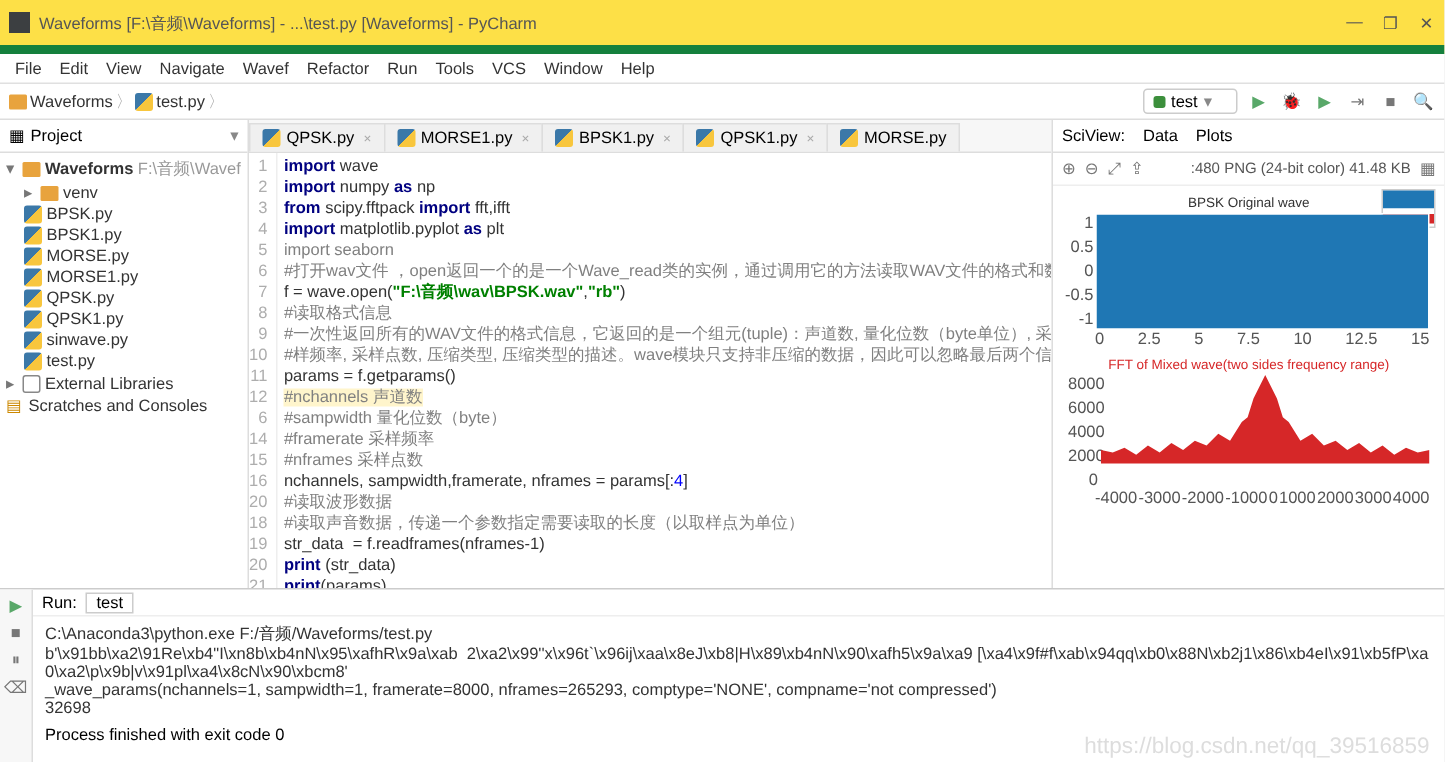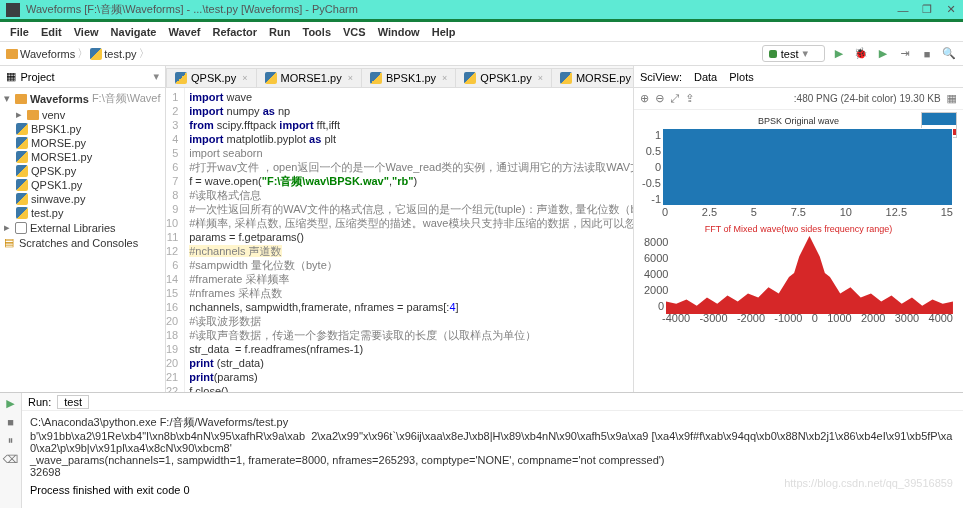--- a/index.html
+++ b/index.html
@@ -1,23 +1,23 @@
 <!DOCTYPE html>
 <html><head>
 <meta charset="utf-8">
 <style>
 * { margin: 0; padding: 0; box-sizing: border-box; font-family: "Segoe UI", Tahoma, sans-serif; font-size: 11px; }
 body { width: 963px; height: 508px; background: #f2f2f2; display: flex; flex-direction: column; overflow: hidden; }
-.titlebar { height: 22px; background: #5eead4; border-bottom: 3px solid #15803d; display: flex; align-items: center; padding: 0 6px; }
+.titlebar { height: 36px; background: #fde047; border-bottom: 6px solid #15803d; display: flex; align-items: center; padding: 0 6px; }
 .titlebar .icon { width: 14px; height: 14px; background: #3c3f41; margin-right: 6px; }
 .titlebar .title { color: #555; flex: 1; }
 .titlebar .winbtns { display: flex; gap: 12px; }
 .titlebar .winbtn { width: 12px; height: 12px; color: #555; display: flex; align-items: center; justify-content: center; }
 .menubar { height: 20px; background: #fff; border-bottom: 1px solid #e0e0e0; display: flex; align-items: center; padding: 0 4px; }
-.menubar span { padding: 2px 6px; color: #333; font-weight: bold; }
+.menubar span { padding: 2px 6px; color: #333; }
 .crumbbar { height: 24px; background: #fff; border-bottom: 1px solid #ddd; display: flex; align-items: center; justify-content: space-between; padding: 0 6px; }
 .crumbs { display: flex; align-items: center; gap: 2px; color: #333; }
 .crumbs .folder { color: #333; }
 .crumbs .sep { color: #aaa; }
 .toolbar-right { display: flex; align-items: center; gap: 6px; }
 .run-config { background: #fff; border: 1px solid #ccc; border-radius: 3px; padding: 1px 16px 1px 6px; display: flex; align-items: center; gap: 4px; }
 .run-config .dot { width: 8px; height: 8px; background: #3c8f3c; border-radius: 2px; }
 .tbtn { width: 16px; height: 16px; display: flex; align-items: center; justify-content: center; }
 .green { color: #59a869; }
 .gray { color: #777; }
@@ -39,21 +39,21 @@
 .editor { flex: 1; display: flex; background: #fff; overflow: hidden; font-family: "Consolas", monospace; font-size: 11px; }
 .gutter { width: 34px; background: #fff; color: #adadad; text-align: right; padding: 2px 6px 2px 0; border-right: 1px solid #eee; }
 .gutter div { height: 14px; line-height: 14px; }
 .code { padding: 2px 4px; color: #333; white-space: pre; }
 .code .ln { height: 14px; line-height: 14px; }
 .kw { color: #000080; font-weight: bold; }
 .cm { color: #808080; }
 .str { color: #008000; font-weight: bold; }
 .num { color: #0000ff; }
 .hl { background: #fff5cc; }
-.sciview { width: 330px; background: #fff; border-left: 1px solid #ddd; display: flex; flex-direction: column; }
+.sciview { width: 262px; background: #fff; border-left: 1px solid #ddd; display: flex; flex-direction: column; }
 .sci-tabs { height: 22px; border-bottom: 1px solid #ddd; display: flex; align-items: center; padding: 0 6px; gap: 12px; }
 .sci-tools { height: 22px; border-bottom: 1px solid #eee; display: flex; align-items: center; padding: 0 6px; gap: 6px; color: #777; }
 .sci-tools .fn { margin-left: auto; color: #555; font-size: 10px; }
 .plot-area { flex: 1; padding: 6px; position: relative; }
 .chart { border: none; margin-bottom: 6px; }
 .chart-title { text-align: center; color: #333; font-size: 9px; margin-bottom: 2px; }
 .chart-body { height: 78px; border: 1px solid #fff; position: relative; margin-left: 22px; margin-right: 4px; }
 .chart-body.c1 { background: linear-gradient(#1f77b4,#1f77b4); }
 .axis-y { position: absolute; left: -22px; top: 0; bottom: 0; width: 20px; display: flex; flex-direction: column; justify-content: space-between; text-align: right; color: #555; font-size: 8px; }
 .axis-x { display: flex; justify-content: space-between; margin-left: 22px; margin-right: 4px; color: #555; font-size: 8px; }
@@ -63,21 +63,21 @@
 .thumb { position: absolute; right: 6px; top: 2px; width: 36px; height: 26px; border: 1px solid #ccc; background: #fff; }
 .thumb .t1 { height: 12px; background: #1f77b4; }
 .thumb .t2 { height: 10px; background: linear-gradient(0deg,#d62728 60%,#fff 60%); }
 .run-panel { height: 116px; border-top: 1px solid #ccc; background: #fff; display: flex; }
 .run-left { width: 22px; background: #f7f7f7; border-right: 1px solid #ddd; display: flex; flex-direction: column; align-items: center; padding: 4px 0; gap: 6px; }
 .run-body { flex: 1; display: flex; flex-direction: column; }
 .run-header { height: 18px; border-bottom: 1px solid #eee; display: flex; align-items: center; padding: 0 6px; gap: 6px; }
 .console { flex: 1; padding: 4px 8px; font-family: Consolas, monospace; font-size: 10px; color: #333; overflow: hidden; white-space: pre-wrap; word-break: break-all; }
 .console .out { color: #333; }
 .console .status { color: #000; margin-top: 6px; }
-.watermark { position: absolute; right: 10px; bottom: 19px; color: #ddd; font-size: 11px; margin-left: 37px; }
+.watermark { position: absolute; right: 10px; bottom: 2px; color: #ddd; font-size: 15px; margin-left: 37px; }
 </style>
 </head>
 <body>
 
 <div class="titlebar">
   <div class="icon"></div>
   <div class="title">Waveforms [F:\音频\Waveforms] - ...\test.py [Waveforms] - PyCharm</div>
   <div class="winbtns">
     <div class="winbtn">—</div>
     <div class="winbtn">❐</div>
@@ -135,20 +135,24 @@
       <div class="tree-row">
         <span class="caret">▾</span>
         <span class="folder-ico"></span>
         <b>Waveforms</b>
         <span style="color:#999">F:\音频\Wavef</span>
       </div>
       <div class="tree-row l1">
           <span class="caret">▸</span>
           <span class="folder-ico orange"></span>
           <span>venv</span>
+        </div>
+      <div class="tree-row l1">
+          <span class="py-ico"></span>
+          <span>BPSK.py</span>
         </div>
       <div class="tree-row l1">
           <span class="py-ico"></span>
           <span>BPSK1.py</span>
         </div>
       <div class="tree-row l1">
           <span class="py-ico"></span>
           <span>MORSE.py</span>
         </div>
       <div class="tree-row l1">
@@ -244,21 +248,21 @@
     <div class="sci-tabs">
       <span>SciView:</span>
       <span>Data</span>
       <span>Plots</span>
     </div>
     <div class="sci-tools">
       <span>⊕</span>
       <span>⊖</span>
       <span>⤢</span>
       <span>⇪</span>
-      <span class="fn">:480 PNG (24-bit color) 19.30 KB</span>
+      <span class="fn">:480 PNG (24-bit color) 41.48 KB</span>
       <span>▦</span>
     </div>
     <div class="plot-area">
       <div class="thumb">
         <div class="t1"></div>
           <div class="t2"></div>
 
       </div>
 
       <div class="chart">

